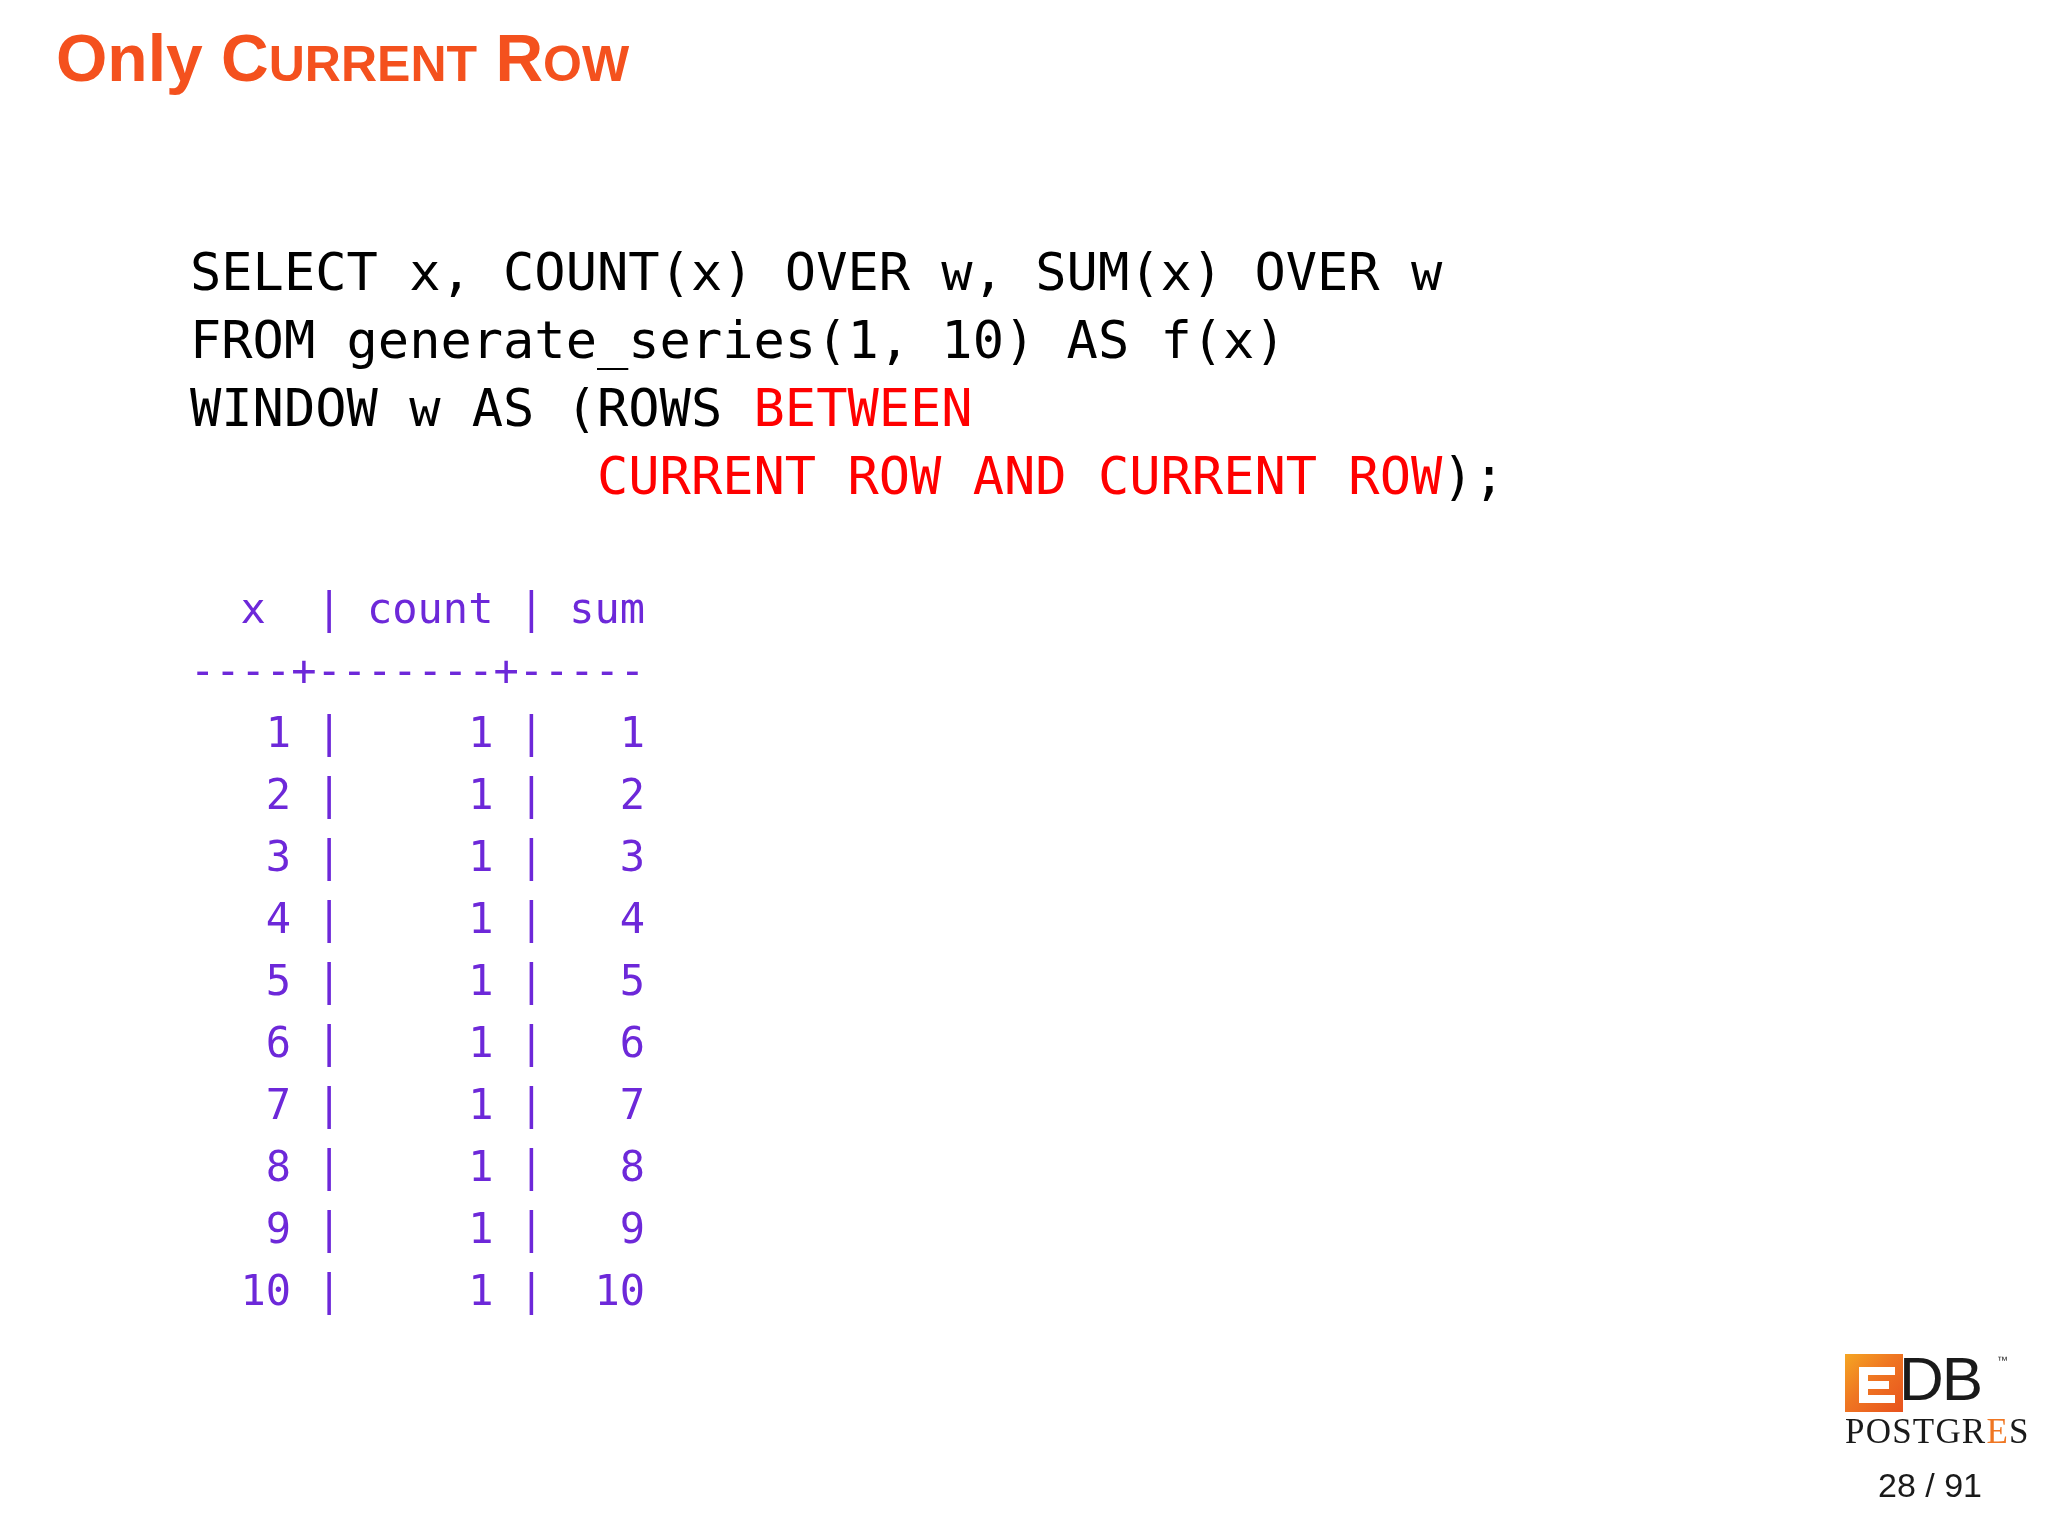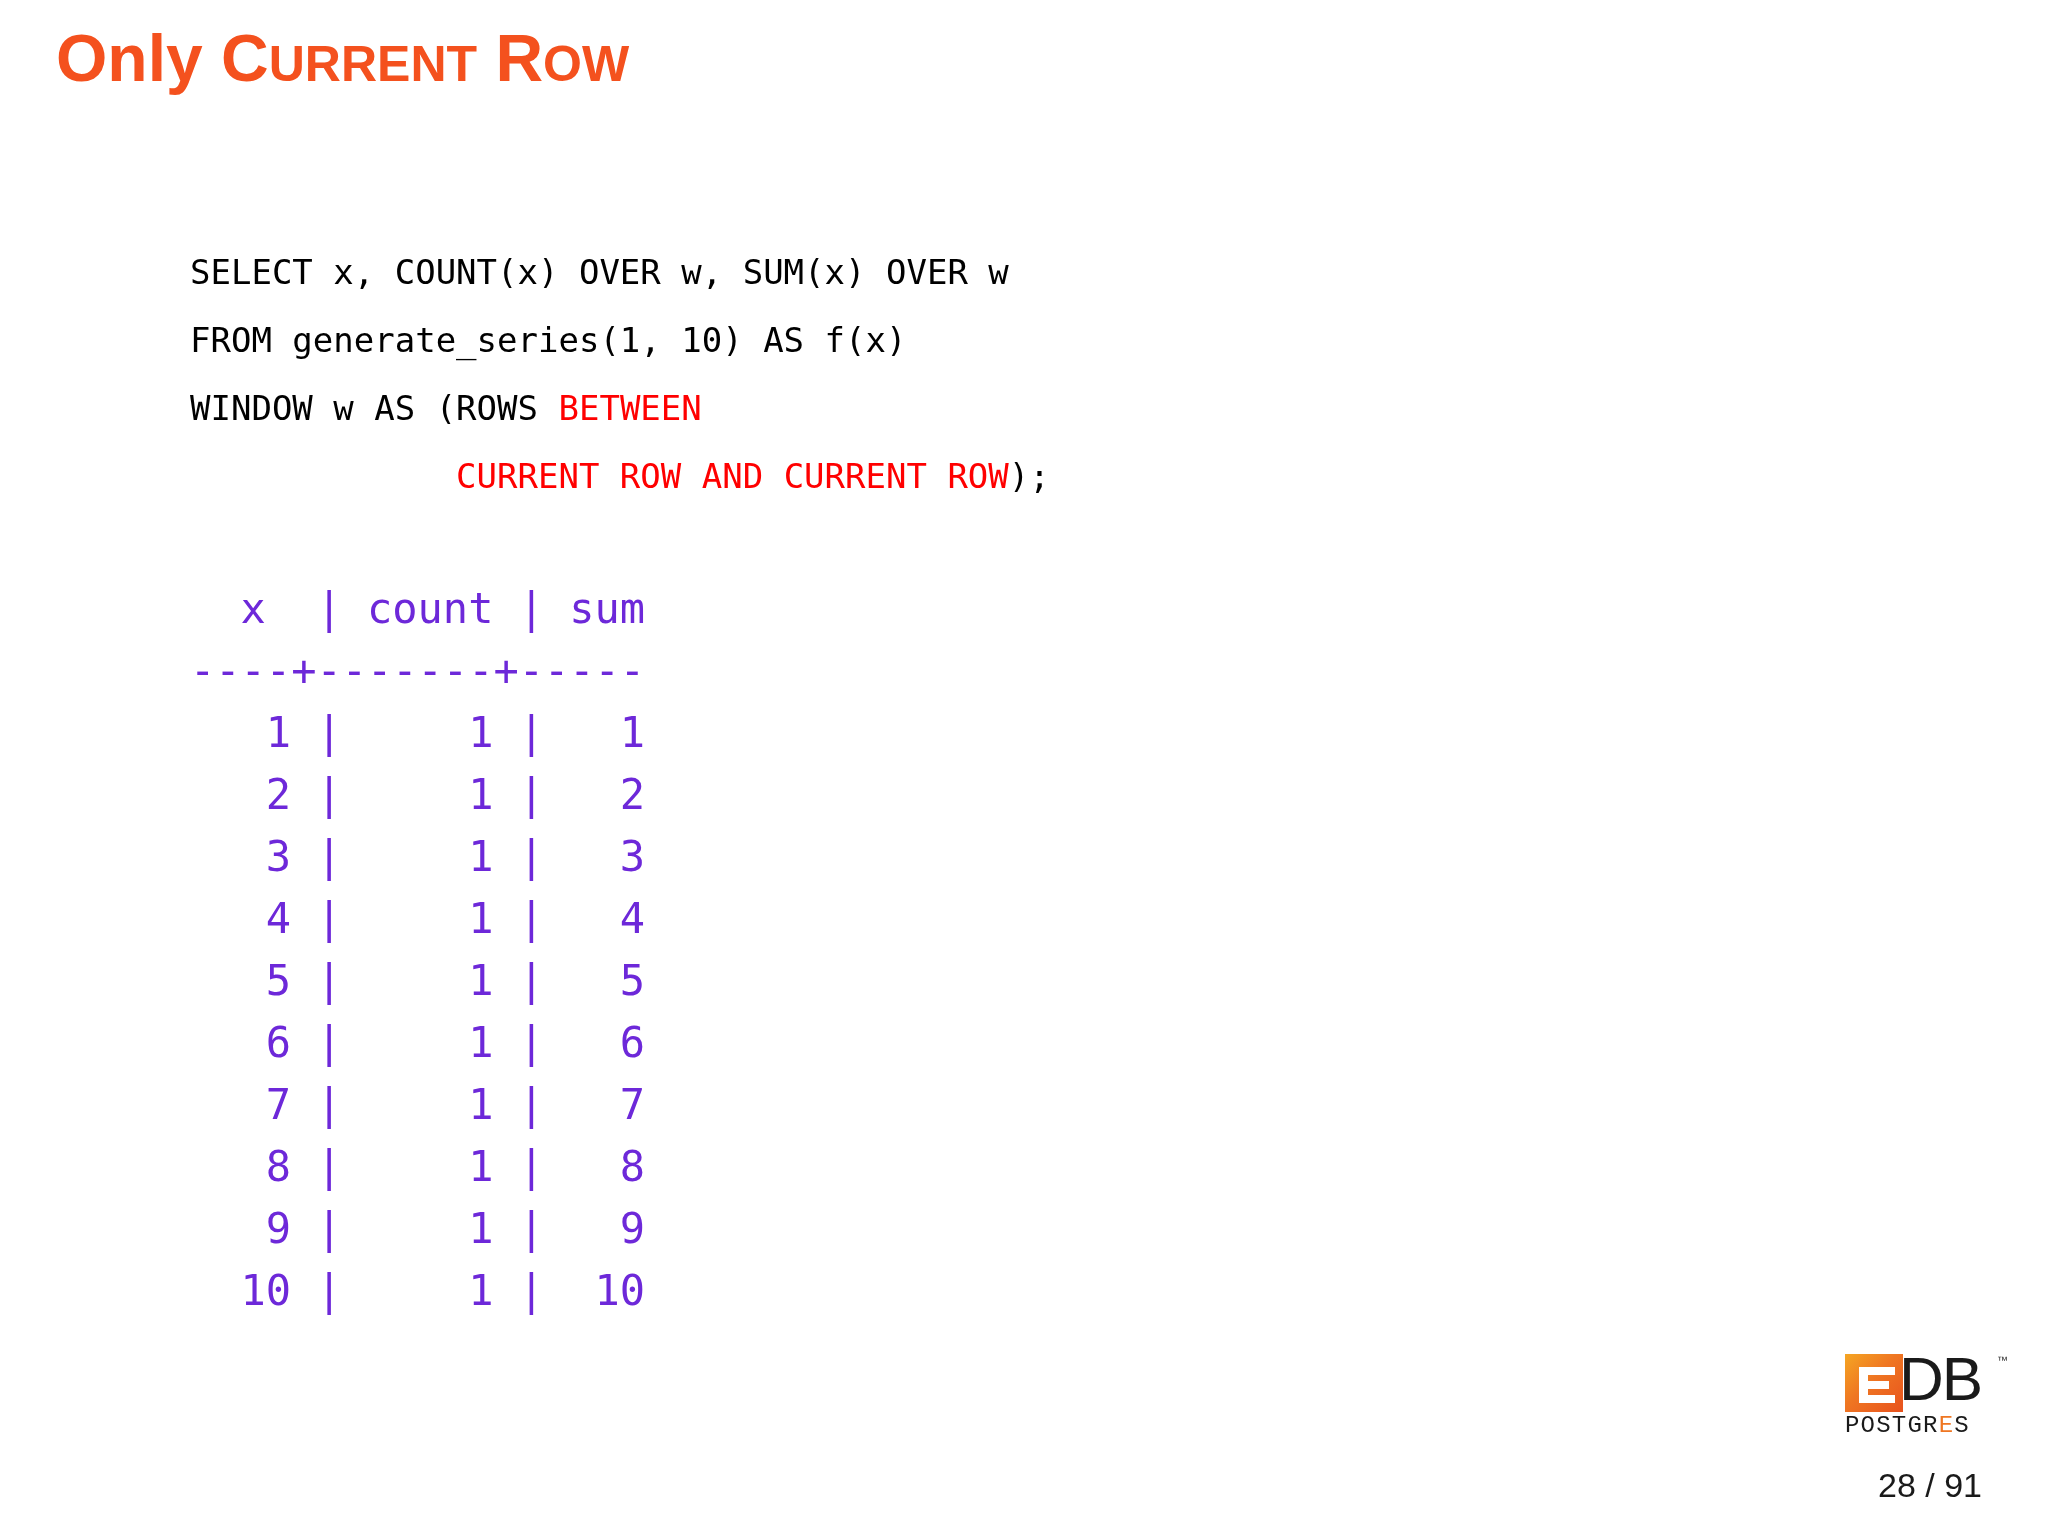--- a/index.html
+++ b/index.html
@@ -35,21 +35,21 @@
   #slide-title .smallcap {
     font-size: 50px;
   }
 
   
   #code-block {
     position: absolute;
     left: 190px;
     top: 238px;
     font-family: "DejaVu Sans Mono", "Liberation Mono", monospace;
-    font-size: 34px;
+    font-size: 52px;
     line-height: 68px;
     color: #000000;
     white-space: pre;
     letter-spacing: 0px;
   }
   .kw-red {
     color: #ff0000;
   }
 
   
@@ -109,22 +109,22 @@
     left: 152px;
     top: 2px;
     font-family: "Liberation Sans", sans-serif;
     font-size: 11px;
     color: #1a1a1a;
   }
   .logo-postgres {
     position: absolute;
     left: 0px;
     top: 60px;
-    font-family: Liberation Mono, monospace;
-    font-size: 24px;
+    font-family: Liberation Serif, serif;
+    font-size: 35px;
     color: #1a1a1a;
     letter-spacing: 1.2px;
     white-space: nowrap;
   }
   .logo-postgres .hl { color: #ef7622; }
 
   
   #page-number {
     position: absolute;
     left: 1878px;

